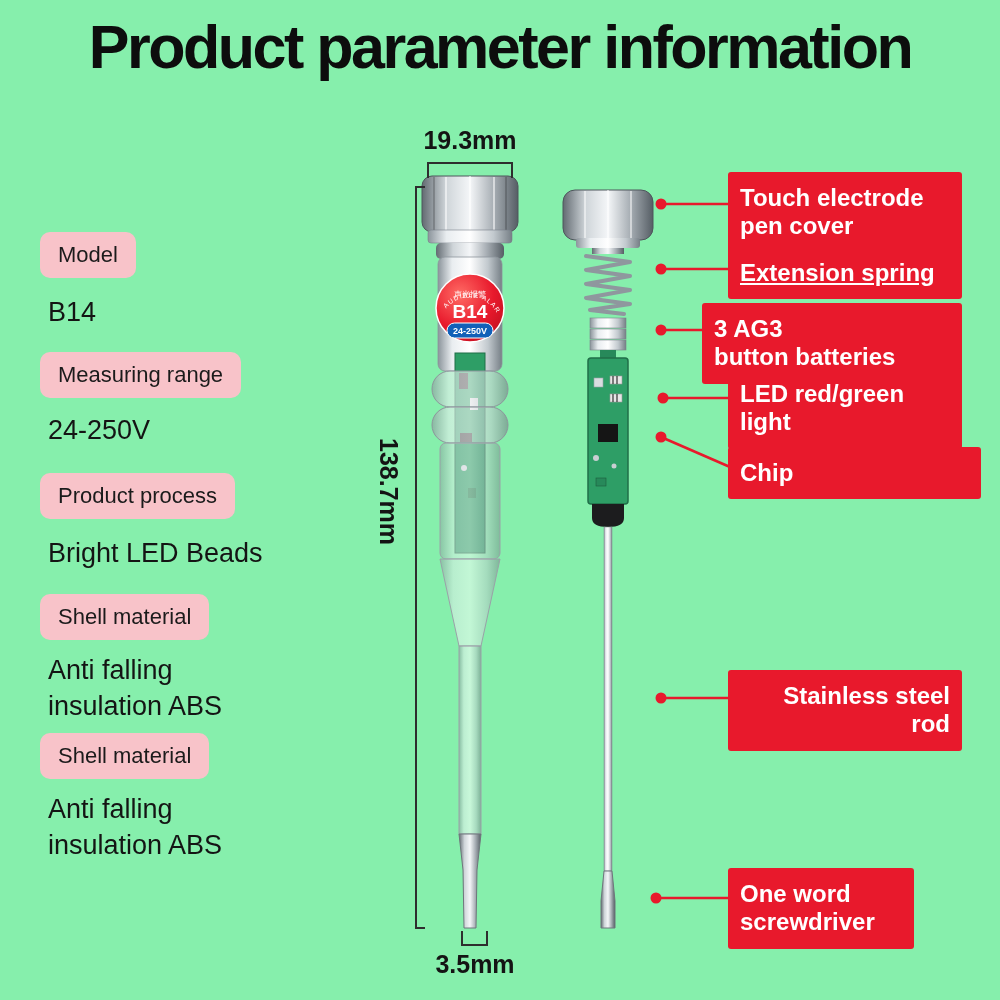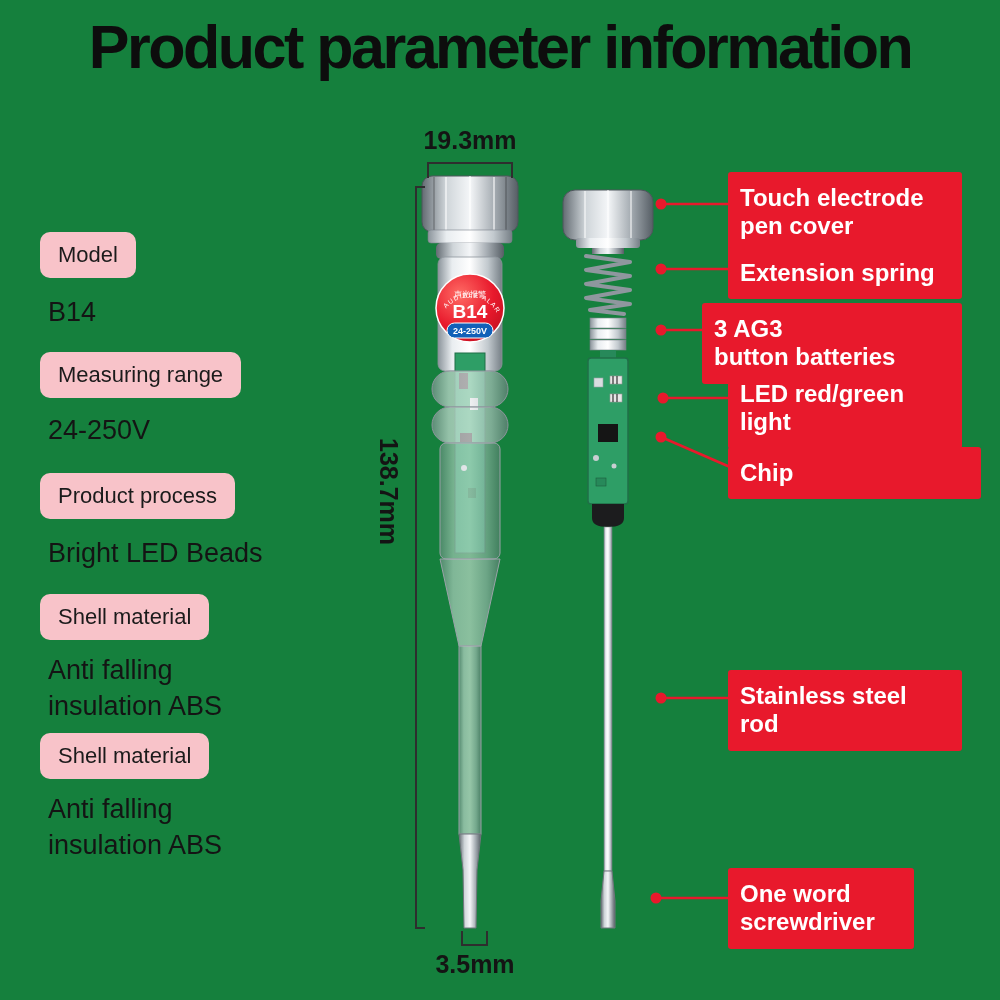--- a/index.html
+++ b/index.html
@@ -1,38 +1,38 @@
 <!DOCTYPE html>
 <html><head>
 <meta charset="utf-8">
 <style>
   html,body{margin:0;padding:0;background:#fff;}
-  #stage{position:relative;width:1000px;height:1000px;background:#15803d;overflow:hidden;
+  #stage{position:relative;width:1000px;height:1000px;background:#86efac;overflow:hidden;
          font-family:"Liberation Sans",sans-serif;color:#151515;}
   .title{position:absolute;top:12px;left:0;width:1000px;text-align:center;
          font-size:61px;font-weight:800;letter-spacing:-2.5px;color:#0d0d0d;white-space:nowrap;}
   
   .spec-label{position:absolute;background:#f8c3c9;border-radius:10px;
               padding:10px 18px;font-size:22px;font-weight:500;color:#1b1b1b;white-space:nowrap;}
   .spec-value{position:absolute;font-size:27px;color:#141414;white-space:pre-line;line-height:1.35;}
   .sl1{top:232px;left:40px;} .sv1{top:294px;left:48px;}
   .sl2{top:352px;left:40px;} .sv2{top:412px;left:48px;}
   .sl3{top:473px;left:40px;} .sv3{top:535px;left:48px;}
   .sl4{top:594px;left:40px;} .sv4{top:652px;left:48px;}
   .sl5{top:733px;left:40px;} .sv5{top:791px;left:48px;}
   
   .callout{position:absolute;background:#e8192c;color:#ffffff;font-weight:700;
            font-size:24px;line-height:1.18;padding:12px 12px;border-radius:3px;
            white-space:pre-line;box-sizing:border-box;}
   .co1{top:172px;left:728px;width:234px;}
-  .co2{top:247px;left:728px;width:234px;}
+  .co2{top:247px;left:728px;width:234px;text-decoration:underline;}
   .co3{top:303px;left:702px;width:260px;}
   .co4{top:368px;left:728px;width:234px;}
   .co5{top:447px;left:728px;width:253px;}
-  .co6{top:670px;left:728px;width:234px;}
+  .co6{top:670px;left:728px;width:234px;text-align:right;}
   .co7{top:868px;left:728px;width:186px;}
   
   .dim{position:absolute;font-size:25px;font-weight:700;color:#141414;}
   .dim-top{top:126px;left:400px;width:140px;text-align:center;}
   .dim-left{top:438px;left:374px;writing-mode:vertical-rl;}
   .dim-bottom{top:950px;left:405px;width:140px;text-align:center;}
   svg{position:absolute;}
   .overlay{left:0;top:0;pointer-events:none;}
 </style>
 </head>

